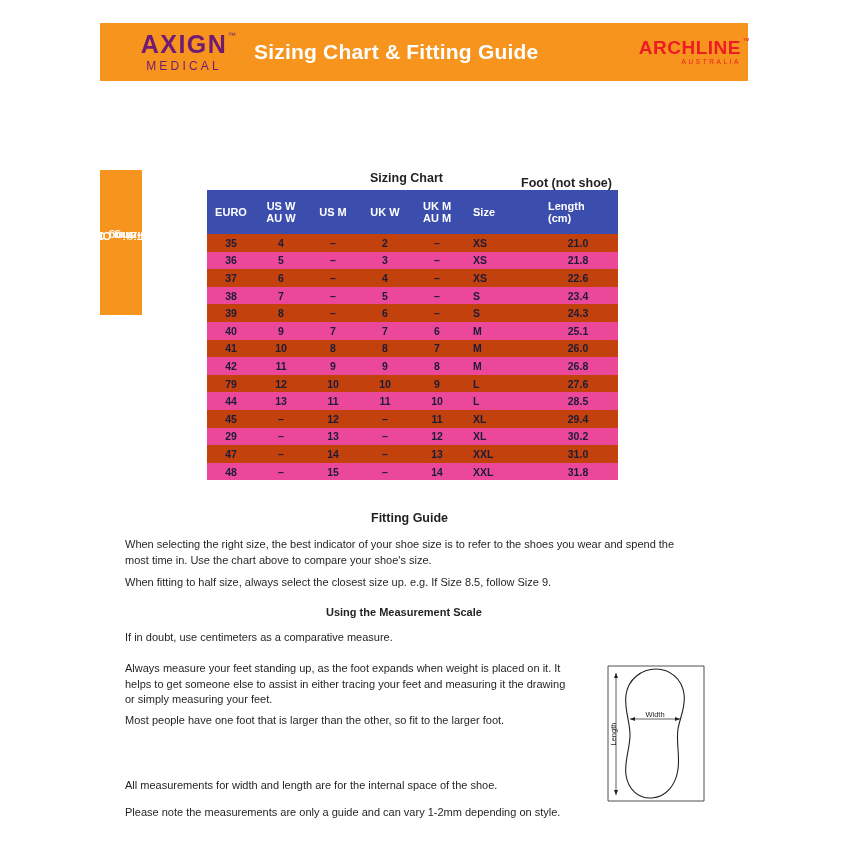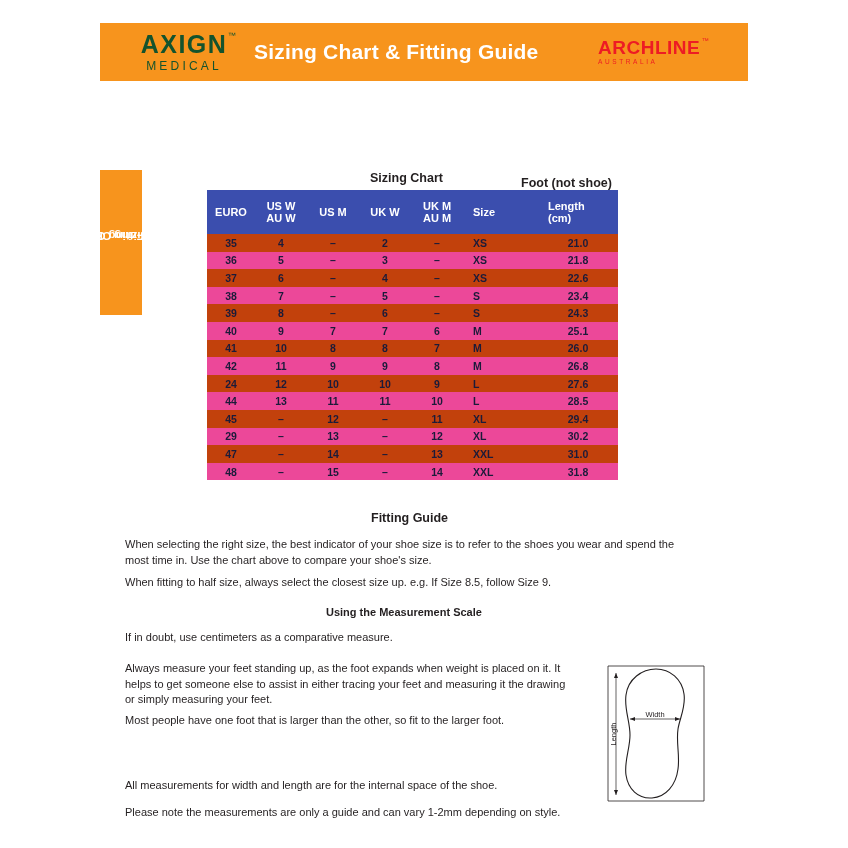--- a/index.html
+++ b/index.html
@@ -23,21 +23,21 @@
     top: 23px;
     width: 648px;
     height: 58px;
     background: #f7941d;
     display: flex;
     align-items: center;
   }
   .logo-axign {
     width: 160px;
     text-align: center;
-    color: #14532d;
+    color: #701a75;
     line-height: 1;
     padding-left: 4px;
   }
   .logo-axign .brand {
     font-size: 25px;
     font-weight: bold;
     letter-spacing: 1.5px;
     position: relative;
     display: inline-block;
   }
@@ -57,24 +57,24 @@
     flex: 1;
     text-align: left;
     color: #ffffff;
     font-size: 21px;
     font-weight: bold;
     letter-spacing: 0.2px;
     margin-left: -10px;
   }
   .logo-archline {
     width: 150px;
-    text-align: left;
+    text-align: right;
     color: #ed1c24;
     line-height: 1;
-    padding-right: 0;
+    padding-right: 7px;
   }
   .logo-archline .brand {
     font-size: 19px;
     font-weight: bold;
     letter-spacing: 0.5px;
     position: relative;
     display: inline-block;
   }
   .logo-archline .brand .tm {
     font-size: 7px;
@@ -327,21 +327,21 @@
       <tr class="row-b">
         <td>42</td>
         <td>11</td>
         <td>9</td>
         <td>9</td>
         <td>8</td>
         <td class="left-pad">M</td>
         <td>26.8</td>
       </tr>
       <tr class="row-a">
-        <td>24</td>
+        <td>79</td>
         <td>12</td>
         <td>10</td>
         <td>10</td>
         <td>9</td>
         <td class="left-pad">L</td>
         <td>27.6</td>
       </tr>
       <tr class="row-b">
         <td>44</td>
         <td>13</td>

